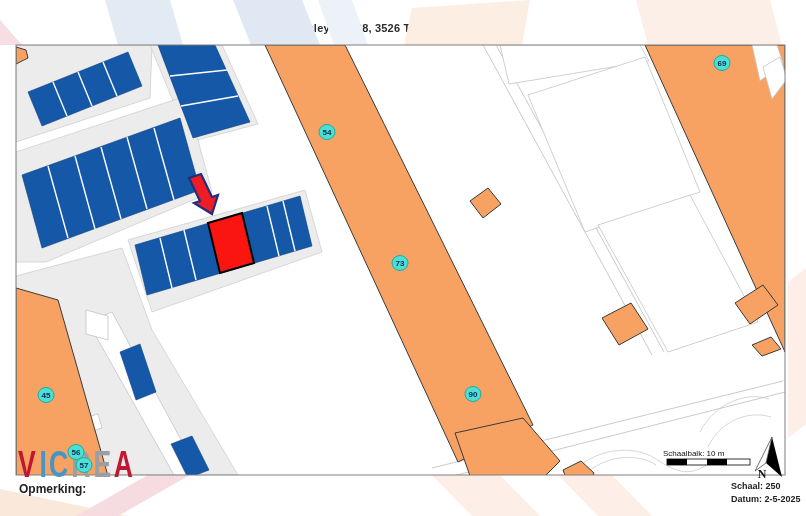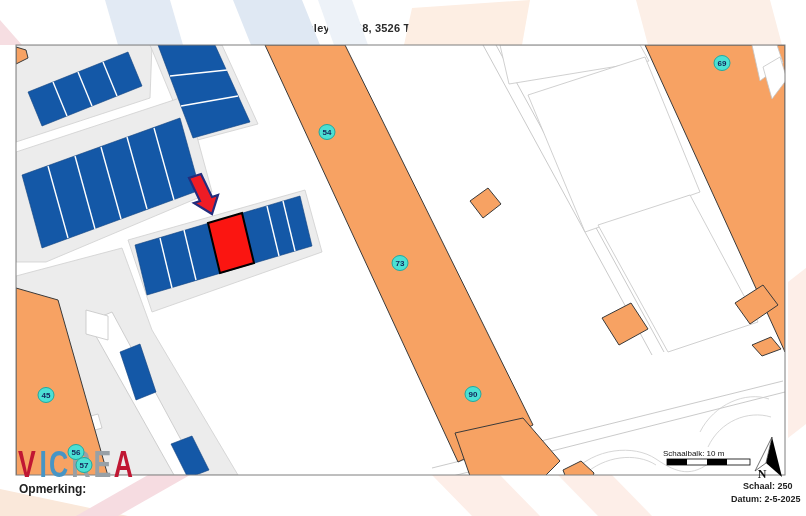--- a/index.html
+++ b/index.html
@@ -2,21 +2,21 @@
 <html style="--orange: #f7a263; --blue: #1458a7; --red: #fb1511; --cyan: #4be0d4; --arrow_red: #ee1c25; --arrow_outline: #232d7d; --logo_red: #c01733; --logo_blue: #4795c5; --logo_gray: #98a0a6; --parcel_gray: #ececec;"><head>
 <meta charset="utf-8">
 <style>
   html,body{margin:0;padding:0;background:#fff;}
   .page{position:relative;width:806px;height:516px;background:#fff;overflow:hidden;
         font-family:"Liberation Sans",sans-serif;}
   .title{position:absolute;top:22px;left:0;right:0;text-align:center;
          font-size:11px;font-weight:bold;color:#2b2b2b;letter-spacing:.2px;}
   .footer-text{position:absolute;font-size:9px;font-weight:bold;color:#222;}
   #remark{left:19px;top:482px;font-size:12px;}
-  #scaletxt{left:731px;top:481px;margin-left:12px;}
+  #scaletxt{left:731px;top:481px;}
   #datetxt{left:731px;top:494px;}
   svg{position:absolute;left:0;top:0;}
   .gray{fill:var(--parcel_gray);stroke:#cfcfcf;stroke-width:.8;}
   .white-parcel{fill:#fff;stroke:#c4c4c4;stroke-width:.8;}
   .bld-orange{fill:var(--orange);stroke:#3a3a3a;stroke-width:1;}
   .bld-blue{fill:var(--blue);stroke:#0d3f7d;stroke-width:.6;}
   .division{stroke:#fff;stroke-width:1.4;}
   .roadline{stroke:#c4c4c4;stroke-width:.9;fill:none;}
   .contour{stroke:#cccccc;stroke-width:.8;fill:none;}
   .label-circle{fill:var(--cyan);stroke:#22a9a0;stroke-width:1;}

